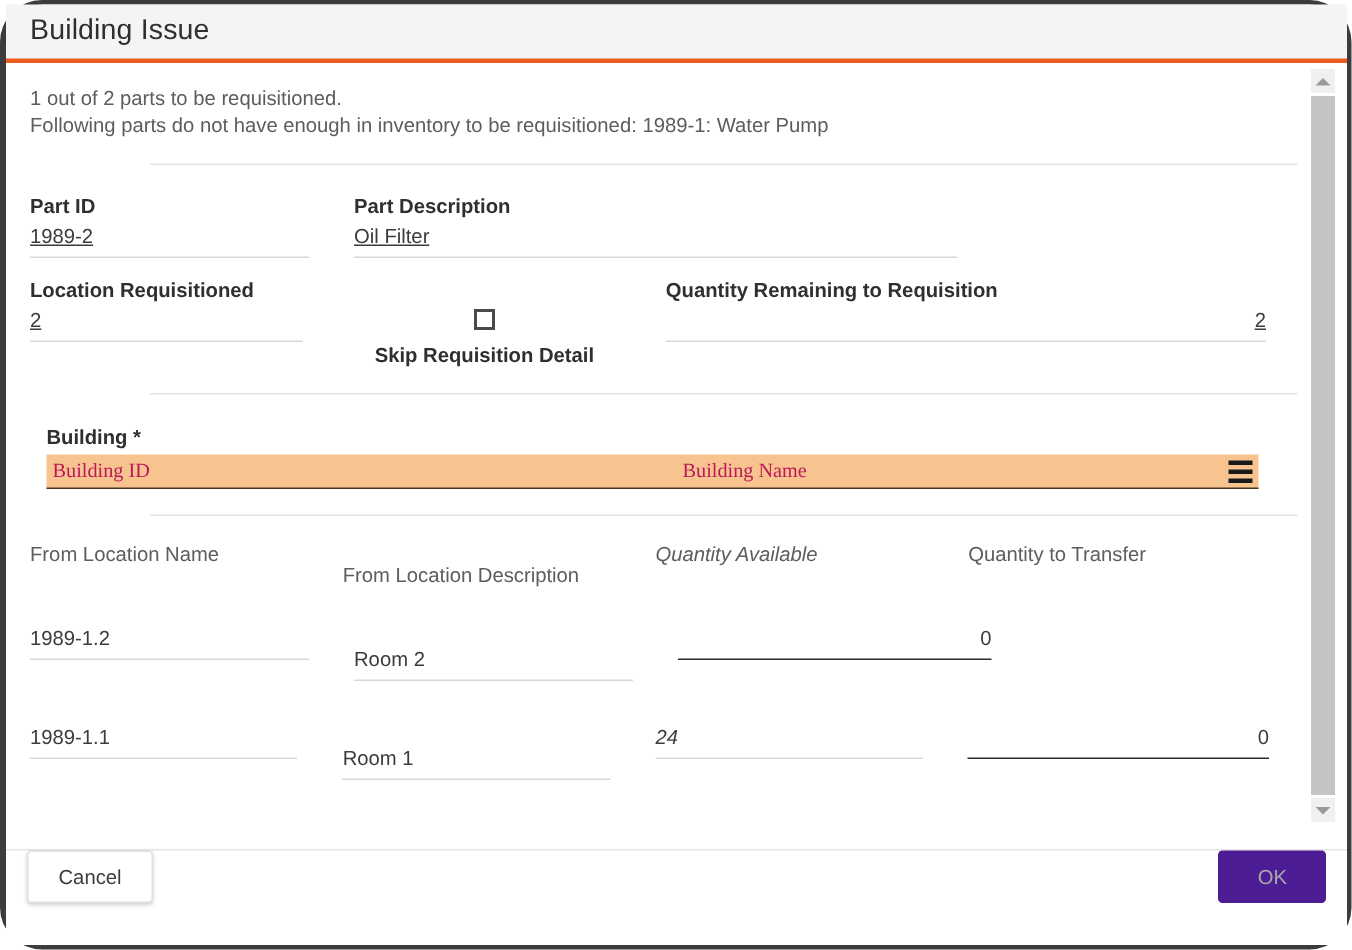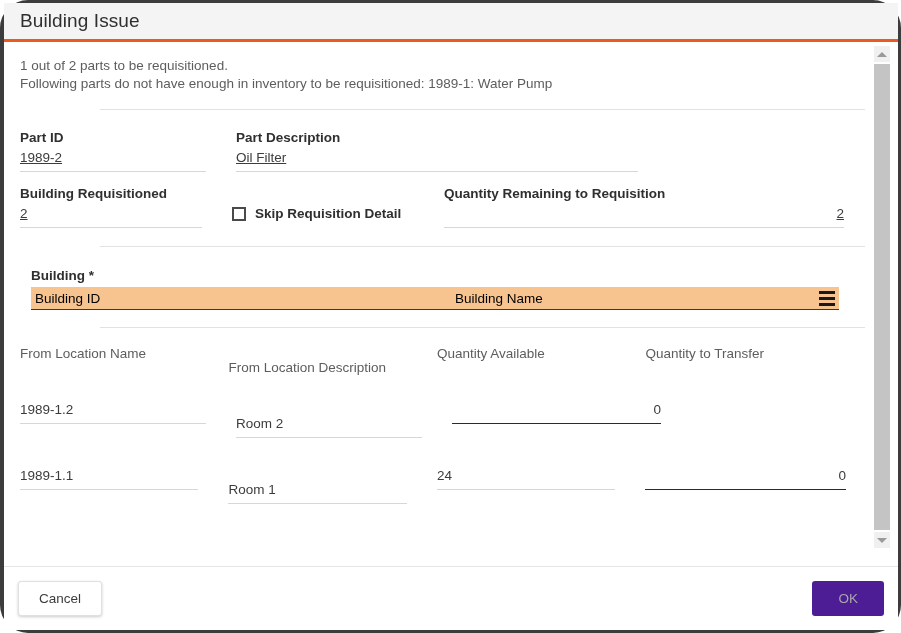--- a/index.html
+++ b/index.html
@@ -115,20 +115,21 @@
     text-decoration: underline;
   }
   .field-value.num-right { text-align: right; }
 
   
   .checkbox-wrap {
     display: flex;
     align-items: center;
     gap: 9px;
     padding-top: 20px;
+    flex-direction: column;
   }
   .checkbox-box {
     width: 14px;
     height: 14px;
     border: 2px solid #4a4a4a;
     background: #ffffff;
     box-sizing: border-box;
     flex: 0 0 auto;
   }
   .checkbox-label {
@@ -148,21 +149,22 @@
     align-items: center;
     background: #f7c38e;
     border-bottom: 1px solid #4a3520;
     height: 22px;
     margin-top: 4px;
     padding: 0 2px;
     box-sizing: content-box;
   }
   .lookup-ph {
     font-size: 13.5px;
-    color: #000000;
+    color: #be185d;
+    font-family: Liberation Serif, serif;
   }
   .lookup-ph.id { flex: 0 0 420px; padding-left: 2px; }
   .lookup-ph.name { flex: 1; }
   .lookup-icon {
     width: 16px;
     height: 15px;
     display: flex;
     flex-direction: column;
     justify-content: space-between;
     margin-right: 2px;
@@ -182,21 +184,21 @@
   }
   .grid-row {
     display: flex;
   }
   .grid-cell {
     box-sizing: border-box;
     padding-right: 30px;
   }
   .grid-cell.c1 { width: 216px; }
   .grid-cell.c2 { width: 216px; margin-top: 14px; }
-  .grid-cell.c3 { width: 216px; }
+  .grid-cell.c3 { width: 216px; font-style: italic; }
   .grid-cell.c4 { width: 213px; padding-right: 4px; }
 
   .grid-head {
     font-size: 13.5px;
     color: #5d5d5d;
     padding-bottom: 7px;
     white-space: nowrap;
   }
   .grid-value {
     font-size: 13.5px;
@@ -261,21 +263,21 @@
     bottom: 36px;
     background: #c4c4c4;
   }
 
   
   .footer {
     height: 64px;
     min-height: 64px;
     border-top: 1px solid #e5e5e5;
     display: flex;
-    align-items: center;
+    align-items: flex-start;
     justify-content: space-between;
     padding: 0 14px;
     box-sizing: border-box;
     background: #ffffff;
   }
   .btn {
     font-family: "Liberation Sans", sans-serif;
     font-size: 13.5px;
     border-radius: 3px;
     cursor: pointer;
@@ -324,21 +326,21 @@
             <div class="field-value">1989-2</div>
           </div>
           <div class="field wide">
             <div class="field-label">Part Description</div>
             <div class="field-value">Oil Filter</div>
           </div>
         </div>
 
         <div class="row r2">
           <div class="field col-a">
-            <div class="field-label">Building Requisitioned</div>
+            <div class="field-label">Location Requisitioned</div>
             <div class="field-value">2</div>
           </div>
 
           <div class="field col-b">
             <div class="checkbox-wrap">
               <span class="checkbox-box"></span>
               <span class="checkbox-label">Skip Requisition Detail</span>
             </div>
           </div>
 

